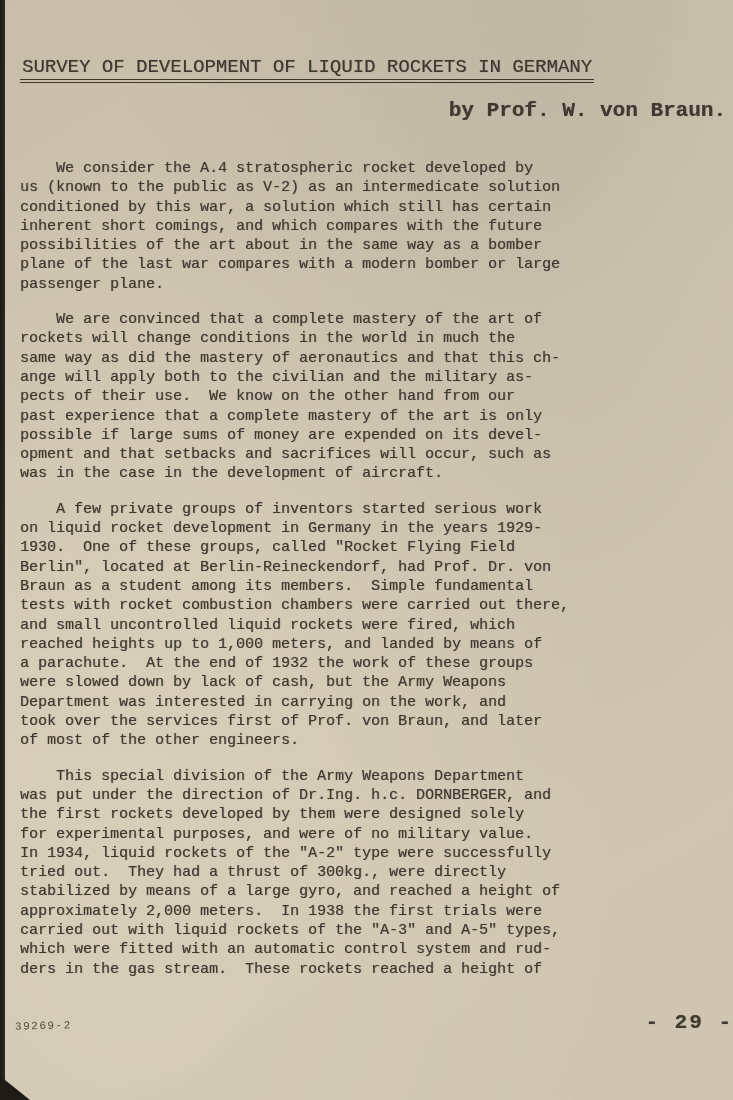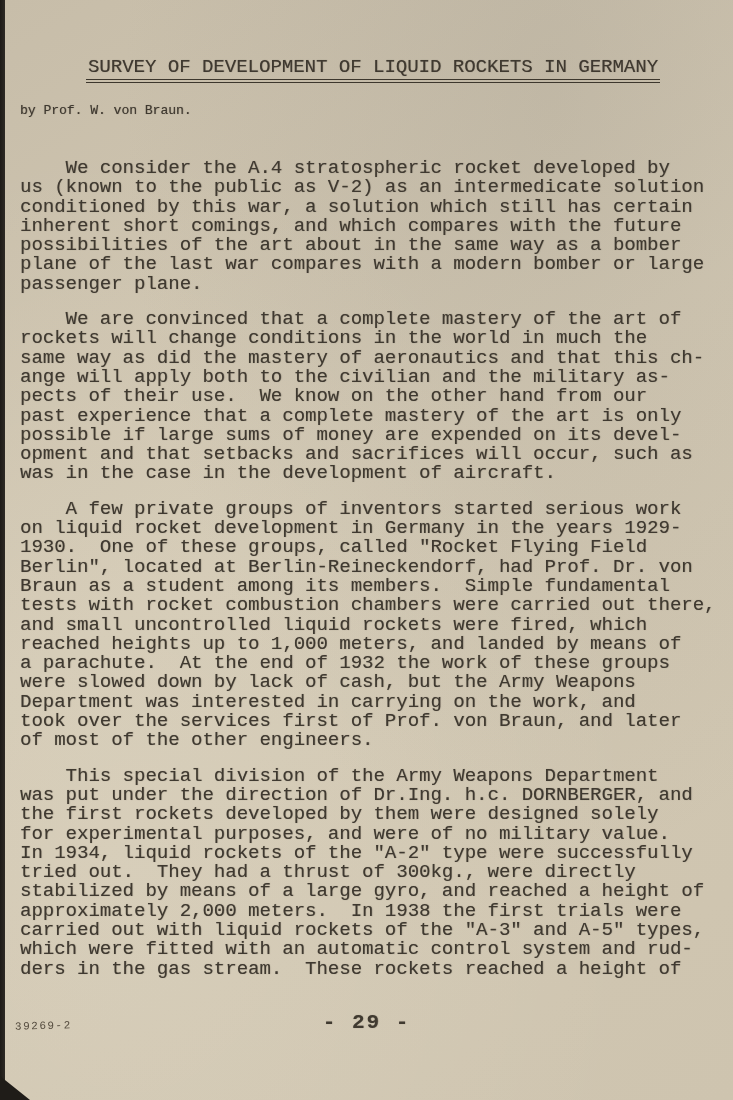--- a/index.html
+++ b/index.html
@@ -31,65 +31,65 @@
     background: #1f1c18;
     clip-path: polygon(0 0, 100% 100%, 0 100%);
   }
   .content {
     position: absolute;
     left: 20px;
     top: 56px;
     width: 706px;
   }
   .title-block {
-    text-align: center;
   }
   .title-line {
     display: inline-block;
     font-size: 19px;
     line-height: 22px;
     font-weight: normal;
     letter-spacing: 0;
     border-bottom: 4px double #3d372d;
     padding: 0 2px 1px 2px;
     margin: 0;
     text-shadow: 0.4px 0.4px 0.7px rgba(60,53,44,0.55);
   }
   .byline {
-    text-align: left;
-    font-size: 13px;
+    text-align: right;
+    font-size: 21px;
     line-height: 19px;
     margin: 18px 0 0 0;
     text-shadow: 0.4px 0.4px 0.7px rgba(60,53,44,0.55);
+    font-weight: bold;
   }
   .body-text {
     margin-top: 39px;
   }
   .para {
     white-space: pre-wrap;
-    font-size: 19px;
+    font-size: 15px;
     line-height: 19.3px;
     margin: 0 0 16px 0;
     text-shadow: 0.4px 0.4px 0.8px rgba(60,53,44,0.5);
   }
   .catalog-number {
     position: absolute;
     left: 15px;
     top: 1020px;
     font-size: 11px;
     letter-spacing: 1.5px;
     color: #544b3e;
     transform: rotate(-1.5deg);
   }
   .page-number {
     position: absolute;
     left: 0;
     top: 1011px;
     width: 733px;
-    text-align: center;
+    text-align: right;
     font-size: 21px;
     letter-spacing: 2px;
     font-weight: bold;
     color: #403a30;
     text-shadow: 0.4px 0.4px 0.8px rgba(60,53,44,0.5);
   }
 </style>
 </head>
 <body>
 

